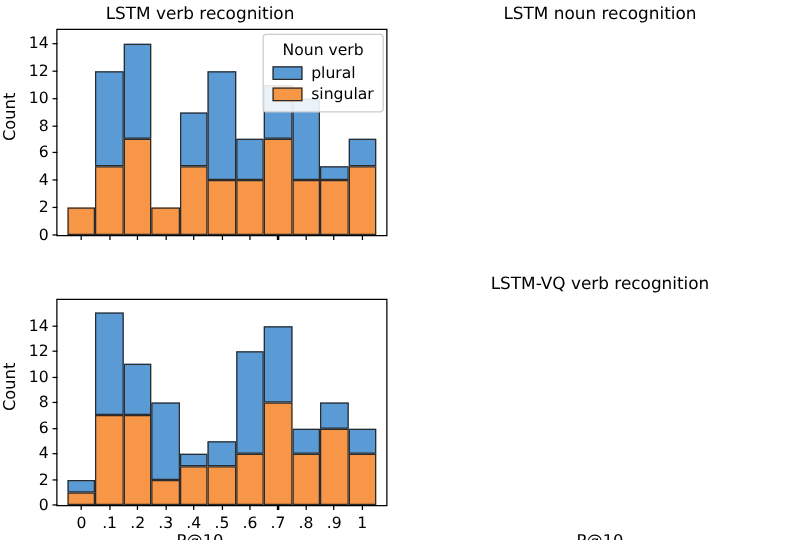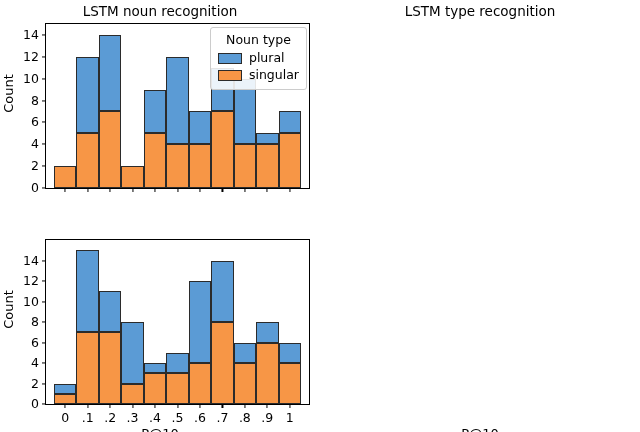--- a/index.html
+++ b/index.html
@@ -159,21 +159,21 @@
     white-space: nowrap;
     line-height: 12.5px;
   }
 </style>
 </head>
 <body>
 
 <div class="figure">
 
   <div class="panel" id="panel-tl">
-    <div class="panel-title">LSTM noun recognition</div>
+    <div class="panel-title">LSTM verb recognition</div>
     <div class="ylabel">Count</div>
     <div class="plot" id="plot-tl">
       <div class="bars">
           <div class="bar" style="left: 8px; width: 22.4545px; height: 21.8667px;">
             <div class="seg" style="background: rgb(247, 150, 70); bottom: 0px; height: 21.8667px;"></div>
           </div>
           <div class="bar" style="left: 30.4545px; width: 22.4545px; height: 131.2px;">
             <div class="seg" style="background: rgb(247, 150, 70); bottom: 0px; height: 54.6667px;"></div>
             <div class="seg" style="background: rgb(91, 155, 213); bottom: 54.6667px; height: 76.5333px;"></div>
           </div>
@@ -207,21 +207,21 @@
           <div class="bar" style="left: 210.091px; width: 22.4545px; height: 54.6667px;">
             <div class="seg" style="background: rgb(247, 150, 70); bottom: 0px; height: 43.7333px;"></div>
             <div class="seg" style="background: rgb(91, 155, 213); bottom: 43.7333px; height: 10.9333px;"></div>
           </div>
           <div class="bar" style="left: 232.545px; width: 22.4545px; height: 76.5333px;">
             <div class="seg" style="background: rgb(247, 150, 70); bottom: 0px; height: 54.6667px;"></div>
             <div class="seg" style="background: rgb(91, 155, 213); bottom: 54.6667px; height: 21.8667px;"></div>
           </div>
         </div>
       <div class="legend" id="legend-noun">
-        <div class="legend-title">Noun type</div>
+        <div class="legend-title">Noun verb</div>
         <div class="legend-rows">
             <div class="legend-row">
               <span class="legend-swatch" style="background: rgb(91, 155, 213);"></span>
               <span class="legend-text">plural</span>
             </div>
             <div class="legend-row">
               <span class="legend-swatch" style="background: rgb(247, 150, 70);"></span>
               <span class="legend-text">singular</span>
             </div>
           </div>
@@ -250,21 +250,21 @@
         <div class="xtick-mark" style="left: 131.5px;"></div>
         <div class="xtick-mark" style="left: 153.955px;"></div>
         <div class="xtick-mark" style="left: 176.409px;"></div>
         <div class="xtick-mark" style="left: 198.864px;"></div>
         <div class="xtick-mark" style="left: 221.318px;"></div>
         <div class="xtick-mark" style="left: 243.773px;"></div>
       </div>
   </div>
 
   <div class="panel" id="panel-tr">
-    <div class="panel-title">LSTM type recognition</div>
+    <div class="panel-title">LSTM noun recognition</div>
 
   </div>
 
   <div class="panel" id="panel-bl">
     <div class="ylabel">Count</div>
     <div class="plot" id="plot-bl">
       <div class="bars">
           <div class="bar" style="left: 8px; width: 22.4545px; height: 20.5px;">
             <div class="seg" style="background: rgb(247, 150, 70); bottom: 0px; height: 10.25px;"></div>
             <div class="seg" style="background: rgb(91, 155, 213); bottom: 10.25px; height: 10.25px;"></div>
@@ -346,17 +346,18 @@
         <div class="xtick" style="left: 198.864px;">.8</div>
         <div class="xtick-mark" style="left: 221.318px;"></div>
         <div class="xtick" style="left: 221.318px;">.9</div>
         <div class="xtick-mark" style="left: 243.773px;"></div>
         <div class="xtick" style="left: 243.773px;">1</div>
       </div>
     <div class="xlabel">P@10</div>
   </div>
 
   <div class="panel" id="panel-br">
+    <div class="panel-title">LSTM-VQ verb recognition</div>
 
     <div class="xlabel">P@10</div>
   </div>
 
 </div>
 
 </body></html>

